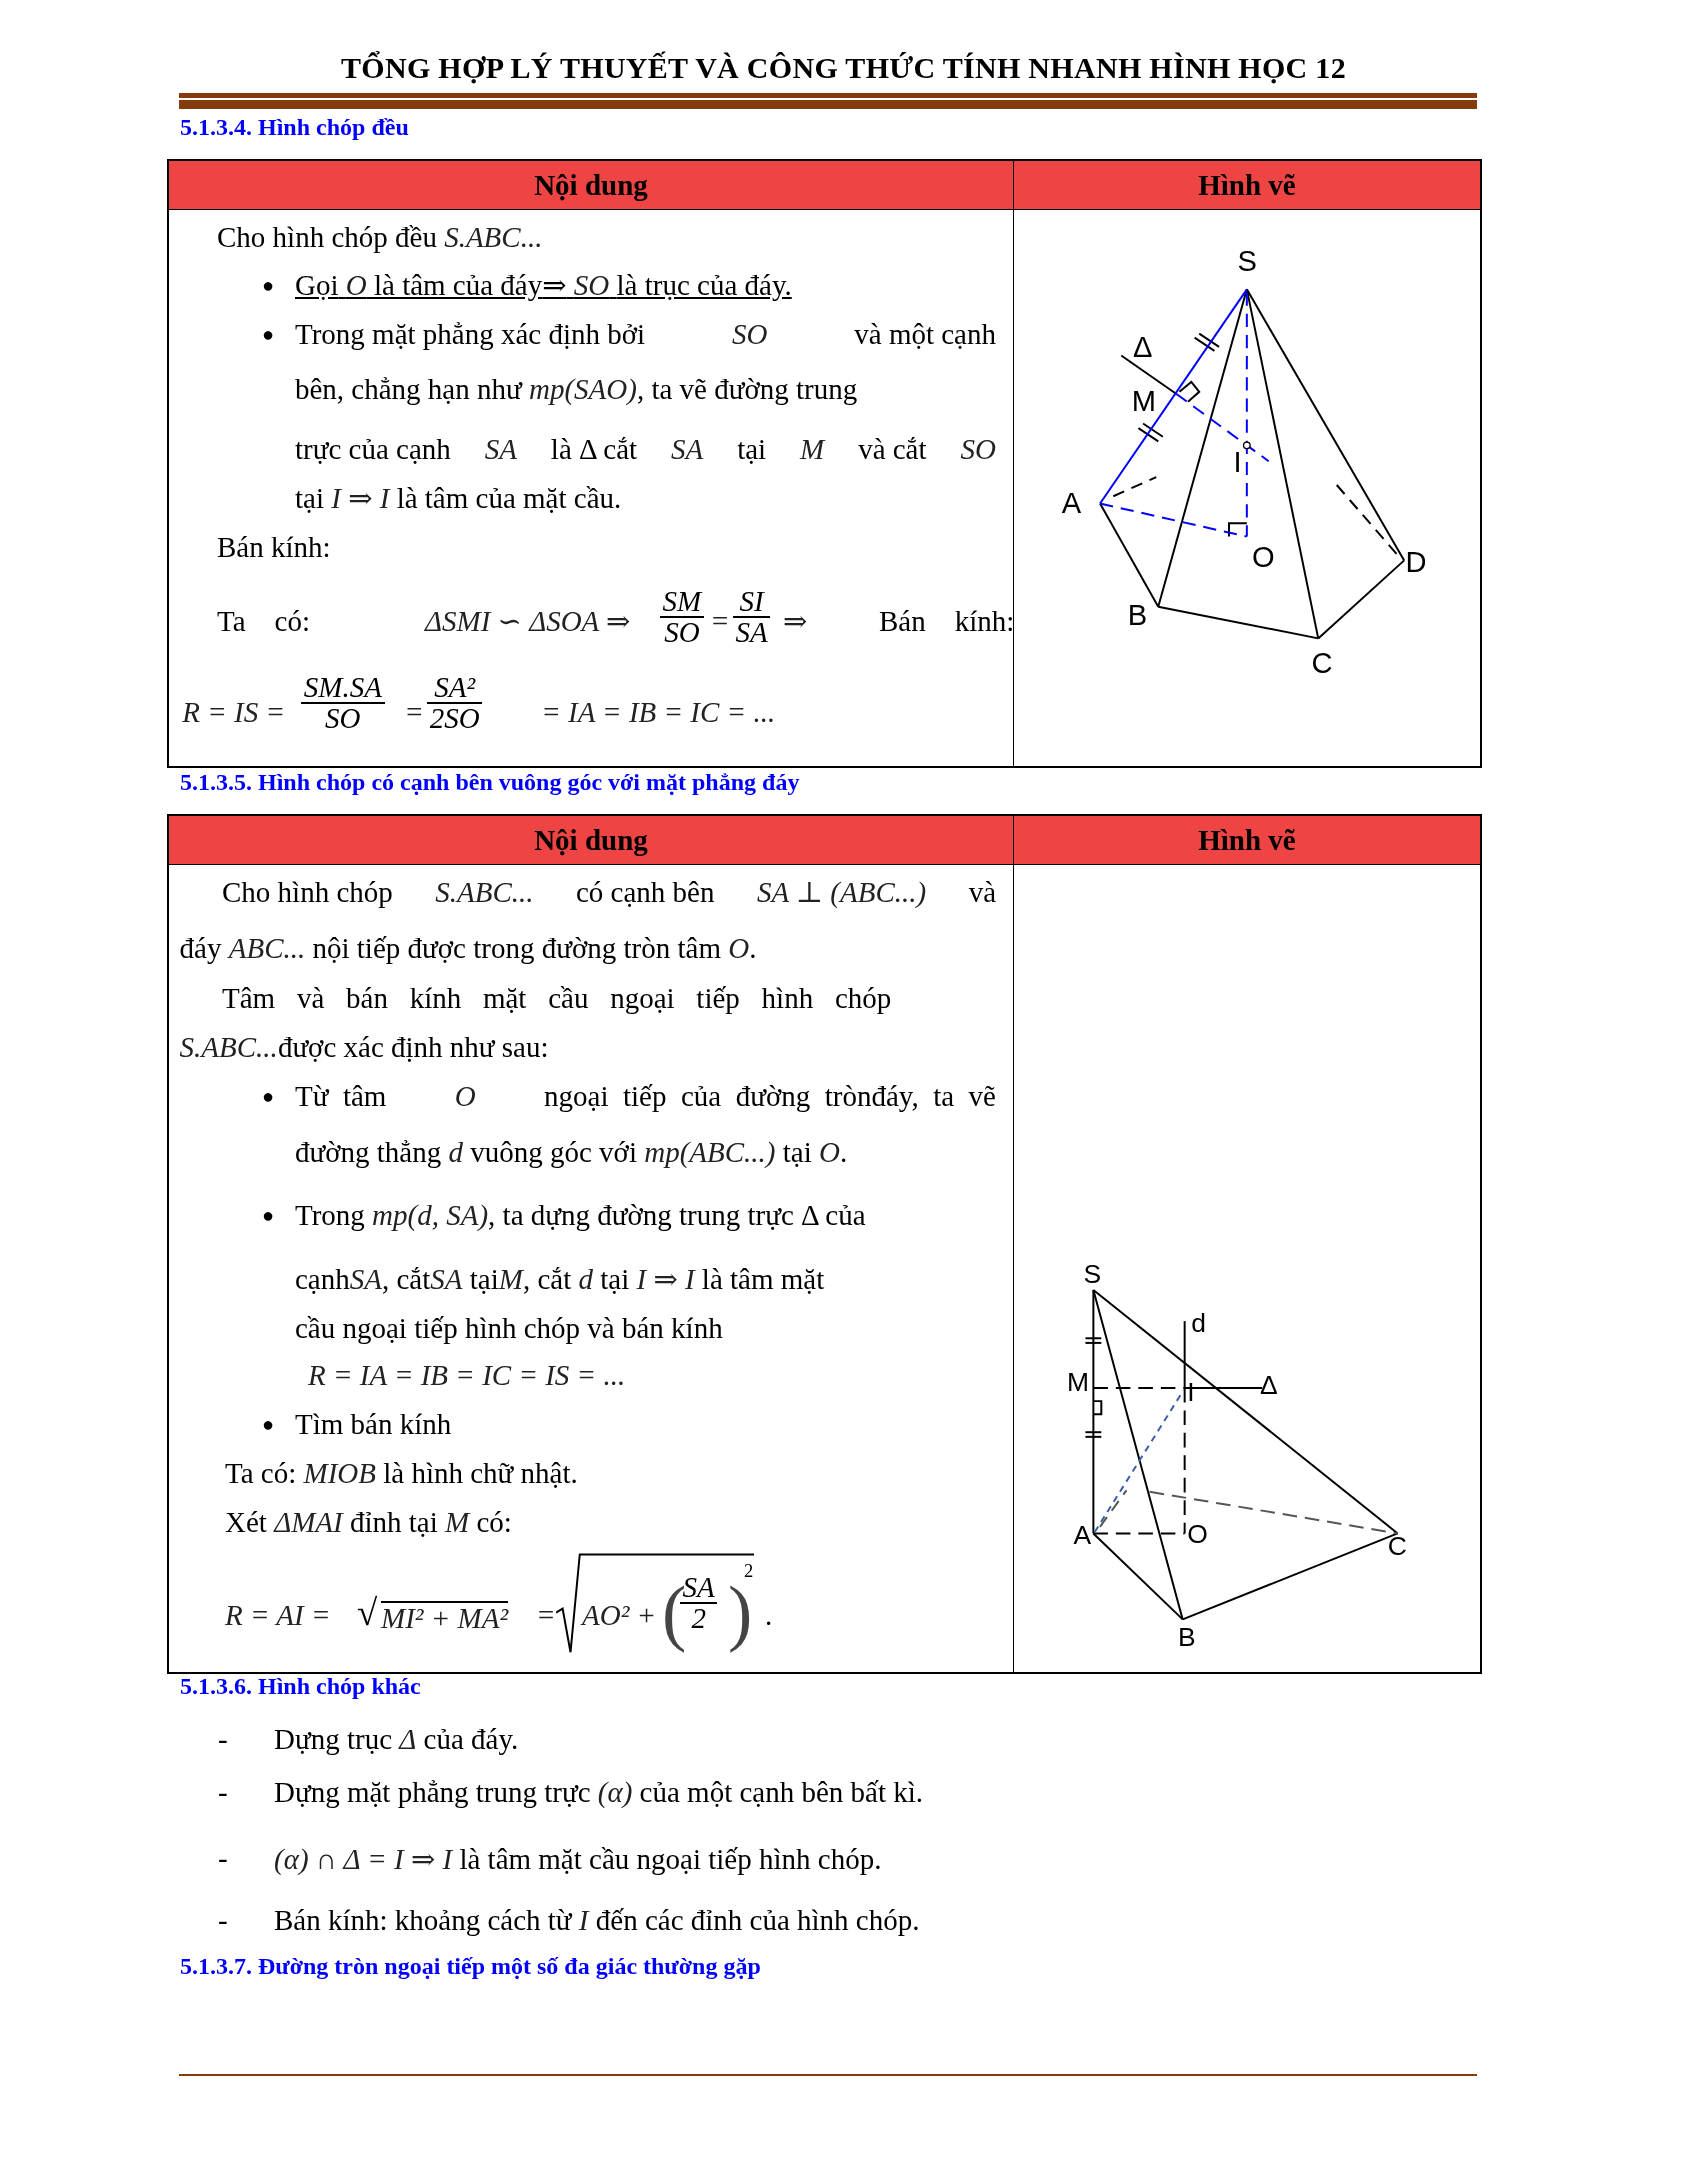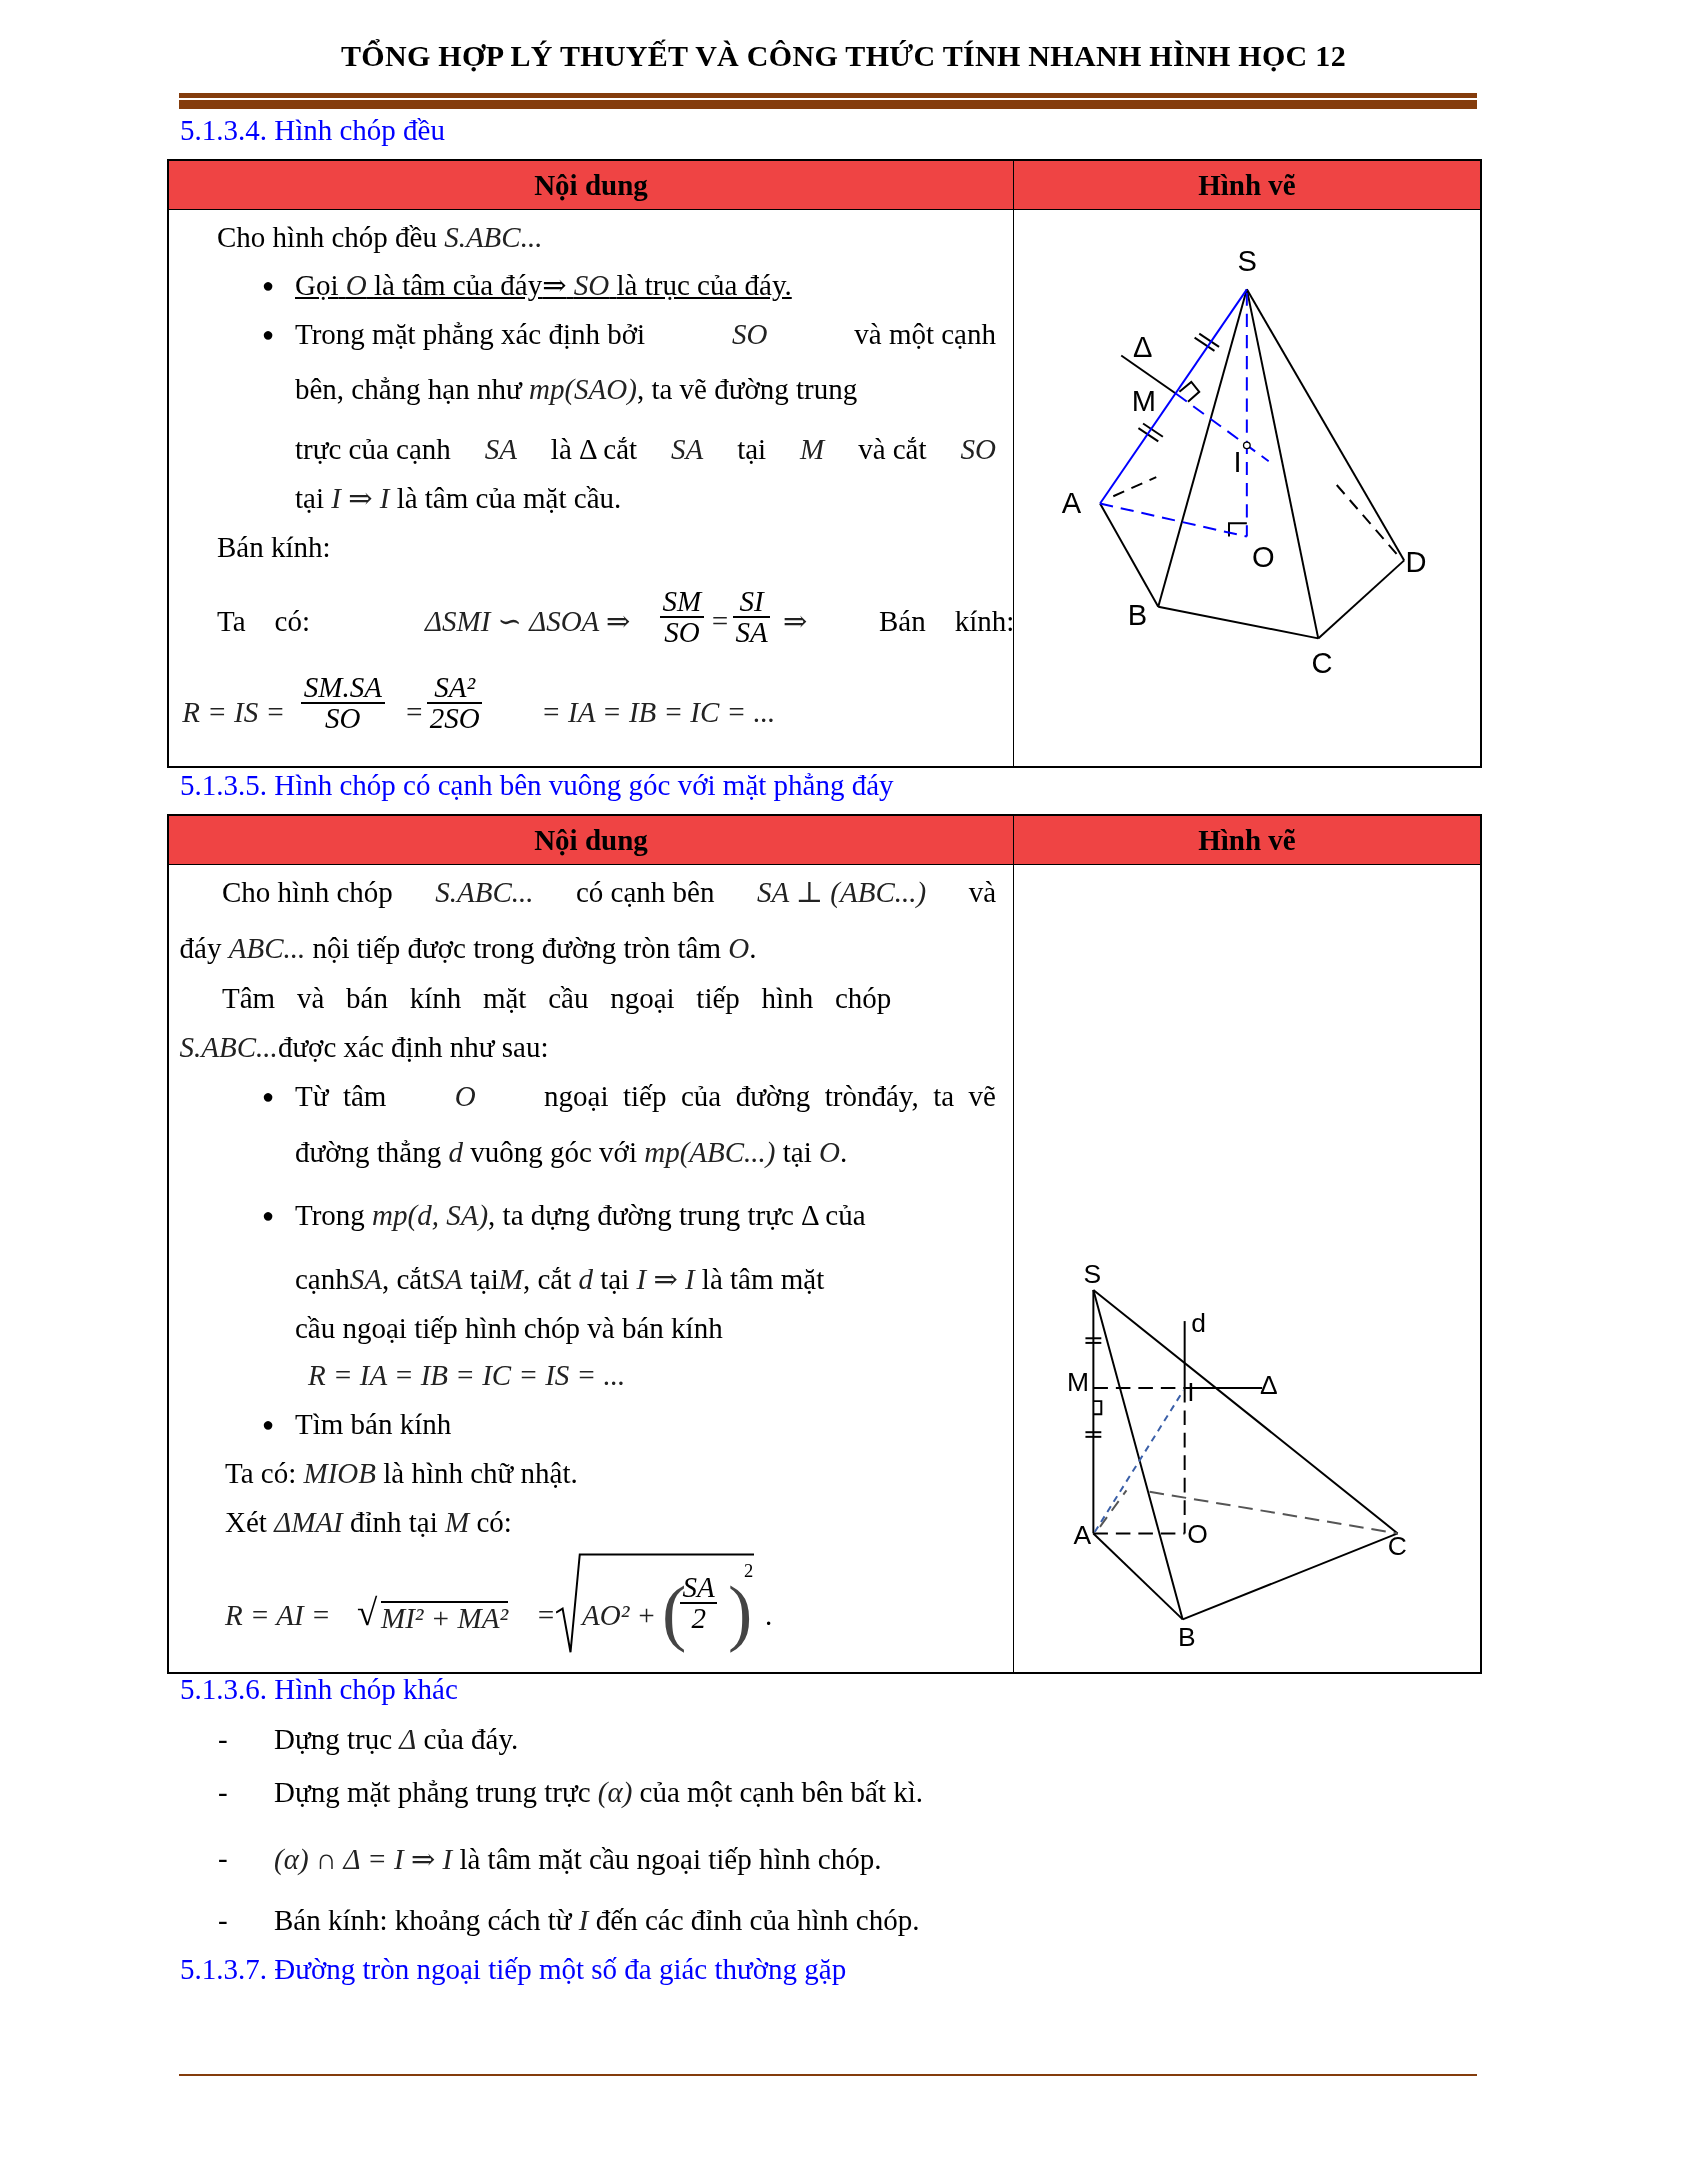--- a/index.html
+++ b/index.html
@@ -1,24 +1,24 @@
 <!DOCTYPE html>
 <html style="font-size:10.6px"><head>
 <meta charset="utf-8">
 <style>
   html, body { margin:0; padding:0; background:#ffffff; }
   body { width:1687px; height:2183px; position:relative; overflow:hidden;
          font-family:"Liberation Serif", "DejaVu Serif", serif; color:#000; }
   .abs { position:absolute; }
-  .page-title { left:0; width:1687px; top:39px; text-align:center; font-weight:bold;
+  .page-title { left:0; width:1687px; top:51px; text-align:center; font-weight:bold;
                 font-size:30px; letter-spacing:0.3px; }
   .rule-thin { left:179px; width:1298px; top:93px; height:4.6px; background:#843c0c; }
   .rule-thick { left:179px; width:1298px; top:100px; height:8.6px; background:#843c0c; }
   .footer-rule { left:179px; width:1298px; top:2074px; height:2px; background:#843c0c; }
-  .sec-h { color:#0000ff; font-weight:normal; font-size:29px; left:180px; }
+  .sec-h { color:#0000ff; font-weight:bold; font-size:24px; left:180px; }
   table.tbl { position:absolute; left:167px; width:1315px; border-collapse:collapse; table-layout:fixed; }
   table.tbl td, table.tbl th { border:1.3px solid #000; vertical-align:top; padding:0; }
   table.tbl { border:2.6px solid #000; }
   table.tbl th { background:#ef4444; font-weight:bold; font-size:29px; height:48px; text-align:center; vertical-align:middle; }
   .c1 { width:844px; }
   .content { font-size:29px; line-height:1.0; position:relative;padding-left:32px; }
   .ln { position:absolute; white-space:nowrap; }
   .m { font-family:"Liberation Serif","DejaVu Serif",serif; font-style:italic; color:#222; }
   .bullet { position:absolute; font-size:20px; }
   .frac { display:inline-block; vertical-align:middle; text-align:center; font-style:italic; }

